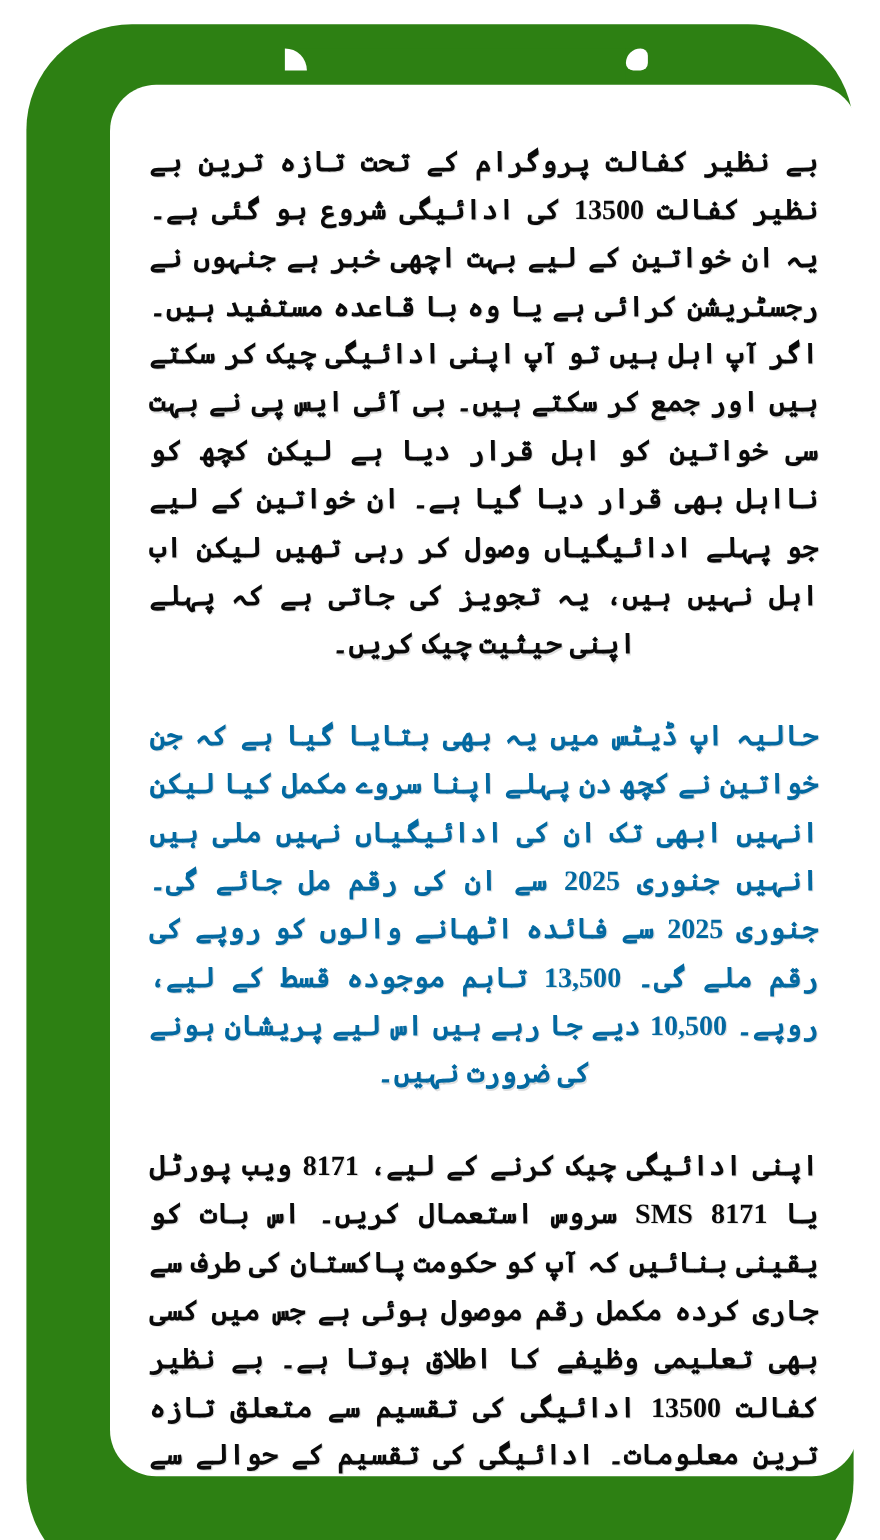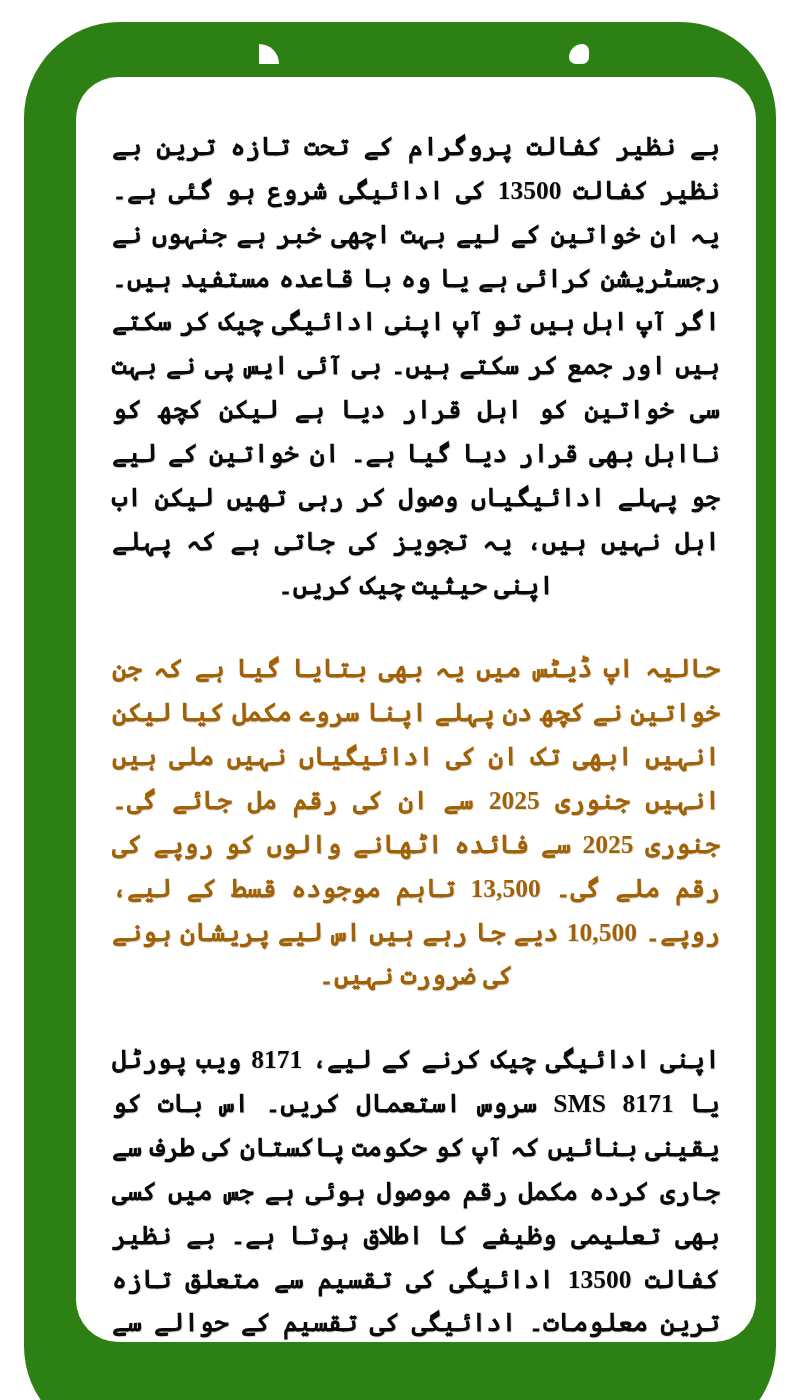--- a/index.html
+++ b/index.html
@@ -26,21 +26,21 @@
     width: 752px;
     height: 1420px;          
     background: var(--frame-green, #2d8013);
     border-radius: 96px;
     box-sizing: border-box;
   }
 
   
   .phone-screen {
     position: absolute;
-    left: 52px;
+    left: 76px;
     top: 55px;
     width: 680px;
     height: 1265px;
     background: #ffffff;
     border-radius: 42px;
     overflow: hidden;
   }
 
   
   .notch {
@@ -107,21 +107,21 @@
       <span class="notch-ear left" style="background: rgb(45, 128, 19);"></span>
       <span class="notch-ear right" style="background: rgb(45, 128, 19);"></span>
     </div>
 
     <div class="phone-screen">
 
       <div class="article">
 
         <p class="para" style="color: rgb(10, 10, 10);">بے نظیر کفالت پروگرام کے تحت تازہ ترین بے نظیر کفالت 13500 کی ادائیگی شروع ہو گئی ہے۔ یہ ان خواتین کے لیے بہت اچھی خبر ہے جنہوں نے رجسٹریشن کرائی ہے یا وہ با قاعدہ مستفید ہیں۔ اگر آپ اہل ہیں تو آپ اپنی ادائیگی چیک کر سکتے ہیں اور جمع کر سکتے ہیں۔ بی آئی ایس پی نے بہت سی خواتین کو اہل قرار دیا ہے لیکن کچھ کو نااہل بھی قرار دیا گیا ہے۔ ان خواتین کے لیے جو پہلے ادائیگیاں وصول کر رہی تھیں لیکن اب اہل نہیں ہیں، یہ تجویز کی جاتی ہے کہ پہلے اپنی حیثیت چیک کریں۔</p>
 
-        <p class="para" style="color: #a16207;">حالیہ اپ ڈیٹس میں یہ بھی بتایا گیا ہے کہ جن خواتین نے کچھ دن پہلے اپنا سروے مکمل کیا لیکن انہیں ابھی تک ان کی ادائیگیاں نہیں ملی ہیں انہیں جنوری 2025 سے ان کی رقم مل جائے گی۔ جنوری 2025 سے فائدہ اٹھانے والوں کو روپے کی رقم ملے گی۔ 13,500 تاہم موجودہ قسط کے لیے، روپے۔ 10,500 دیے جا رہے ہیں اس لیے پریشان ہونے کی ضرورت نہیں۔</p>
+        <p class="para" style="color: #0369a1;">حالیہ اپ ڈیٹس میں یہ بھی بتایا گیا ہے کہ جن خواتین نے کچھ دن پہلے اپنا سروے مکمل کیا لیکن انہیں ابھی تک ان کی ادائیگیاں نہیں ملی ہیں انہیں جنوری 2025 سے ان کی رقم مل جائے گی۔ جنوری 2025 سے فائدہ اٹھانے والوں کو روپے کی رقم ملے گی۔ 13,500 تاہم موجودہ قسط کے لیے، روپے۔ 10,500 دیے جا رہے ہیں اس لیے پریشان ہونے کی ضرورت نہیں۔</p>
 
         <p class="para" style="color: rgb(10, 10, 10);">اپنی ادائیگی چیک کرنے کے لیے، 8171 ویب پورٹل یا SMS 8171 سروس استعمال کریں۔ اس بات کو یقینی بنائیں کہ آپ کو حکومت پاکستان کی طرف سے جاری کردہ مکمل رقم موصول ہوئی ہے جس میں کسی بھی تعلیمی وظیفے کا اطلاق ہوتا ہے۔ بے نظیر کفالت 13500 ادائیگی کی تقسیم سے متعلق تازہ ترین معلومات۔ ادائیگی کی تقسیم کے حوالے سے ایک نئی تازہ کاری کا اعلان کیا گیا ہے۔ جنوری 2025 سے، بینکوں کے ذریعے ادائیگیاں کی جائیں گی۔ بینکوں کی با قاعدہ شاخوں کے بجائے، بینکوں سے منسلک خوردہ فروش کی تصدیق شدہ دکانوں کے جھرمٹ تقسیم کے عمل کو سنبھالیں گے۔ اپنی اہلیت کی جانچ کرنے کے لیے براہ کرم تفصیلات کو غور سے پڑھیں اور یقینی بنائیں کہ آپ کو اپنی ادائیگی موصول ہوئی ہے۔</p>
 
       </div>
 
     </div>
   </div>
 </div>
 
 </body></html>

